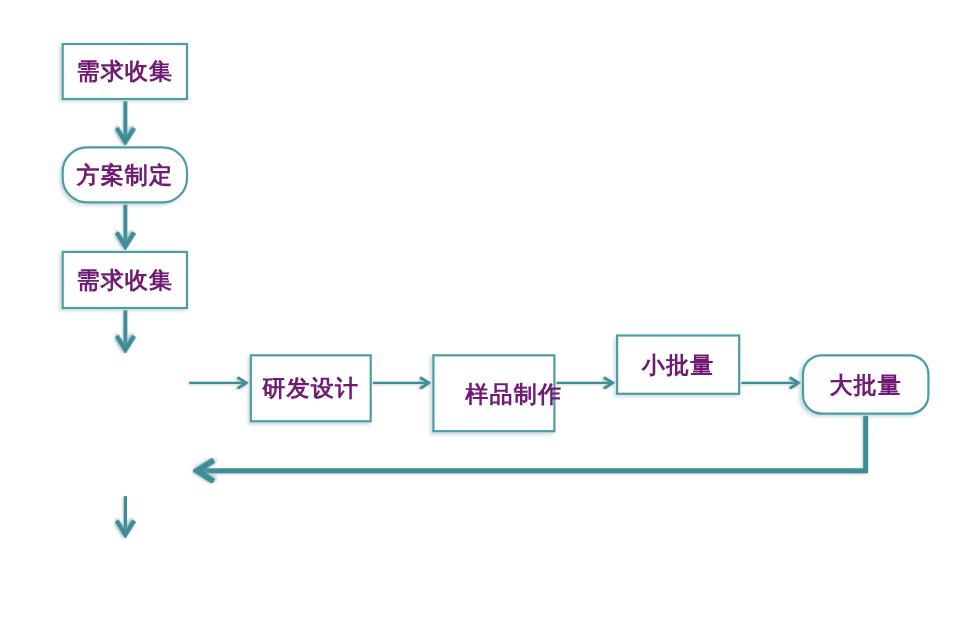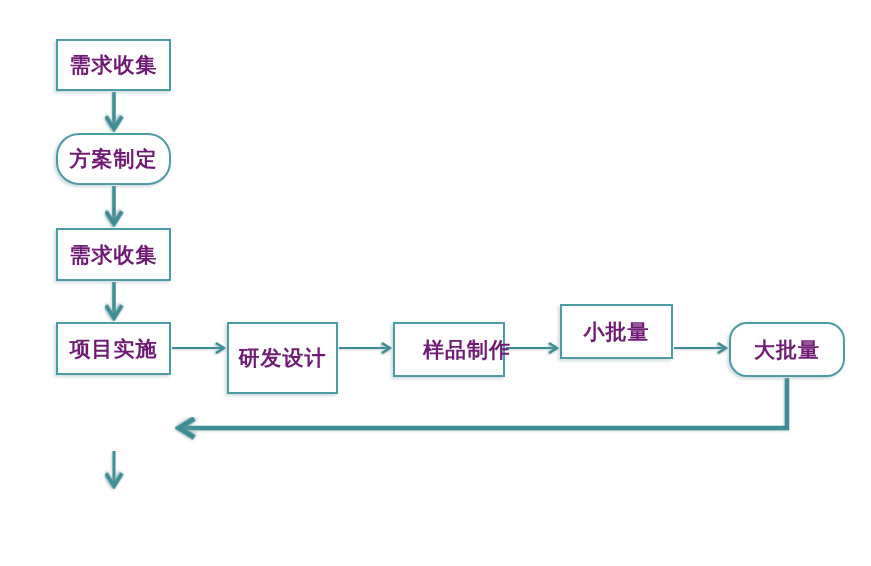--- a/index.html
+++ b/index.html
@@ -72,25 +72,24 @@
 
     <path d="M787,378 L787,428 L179,428" fill="none" stroke="#3E8D96" stroke-width="4.5" marker-end="url(#head-lg)"></path>
   </svg>
 
   <div class="flow-box" style="left:56px;  top:39px;  width:115px; height:52px;">需求收集</div>
 
   <div class="flow-box" style="left:56px;  top:133px; width:115px; height:52px;border-radius:23px;">方案制定</div>
 
   <div class="flow-box" style="left:56px;  top:228px; width:115px; height:53px;">需求收集</div>
 
-  <div class="flow-box" style="left:56px;  top:322px; width:115px; height:53px;">项目实施</div>
 
-  <div class="flow-box" style="left:227px; top:322px; width:111px; height:72px;">研发设计</div>
+  <div class="flow-box" style="left:227px; top:322px; width:111px; height:62px;">研发设计</div>
 
-  <div class="flow-box" style="left:393px; top:322px; width:112px; height:55px;padding-left:36px;">样品制作</div>
+  <div class="flow-box" style="left:393px; top:322px; width:112px; height:71px;padding-left:36px;">样品制作</div>
 
   <div class="flow-box" style="left:560px; top:304px; width:113px; height:55px;">小批量</div>
 
   <div class="flow-box" style="left:729px; top:322px; width:116px; height:55px;border-radius:18px;">大批量</div>
 
 
 
 </div>
 
 </body></html>

